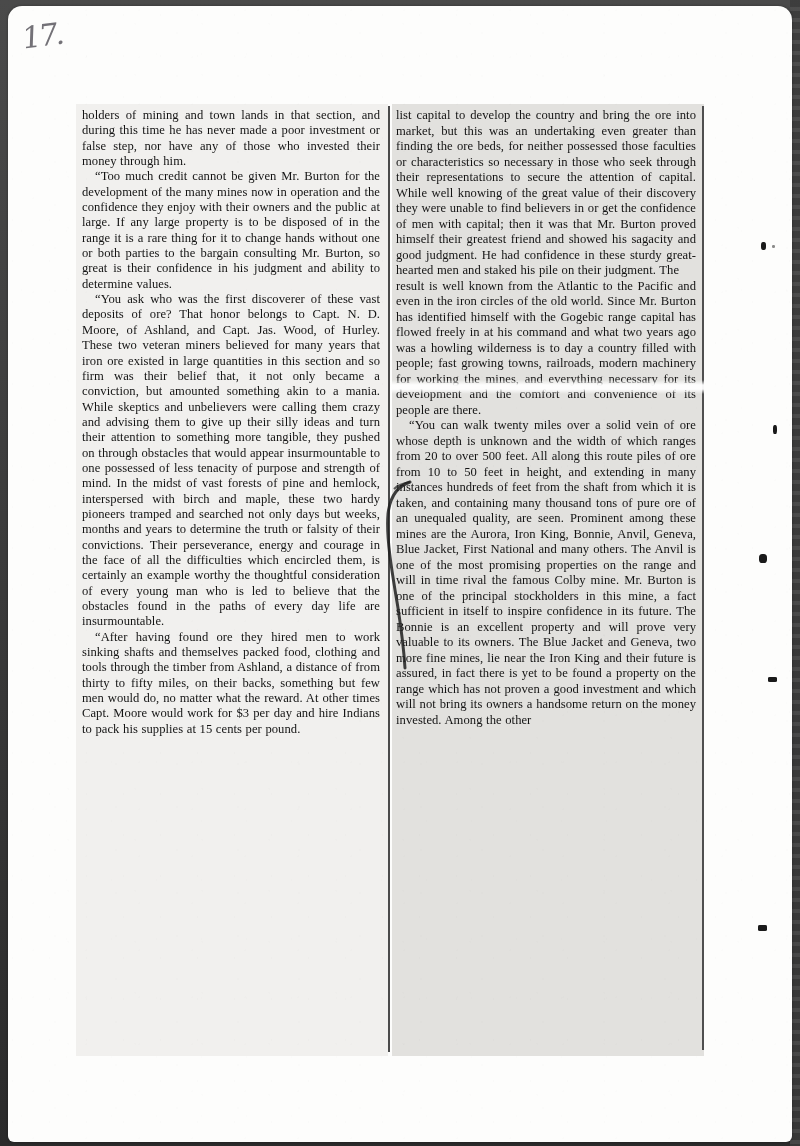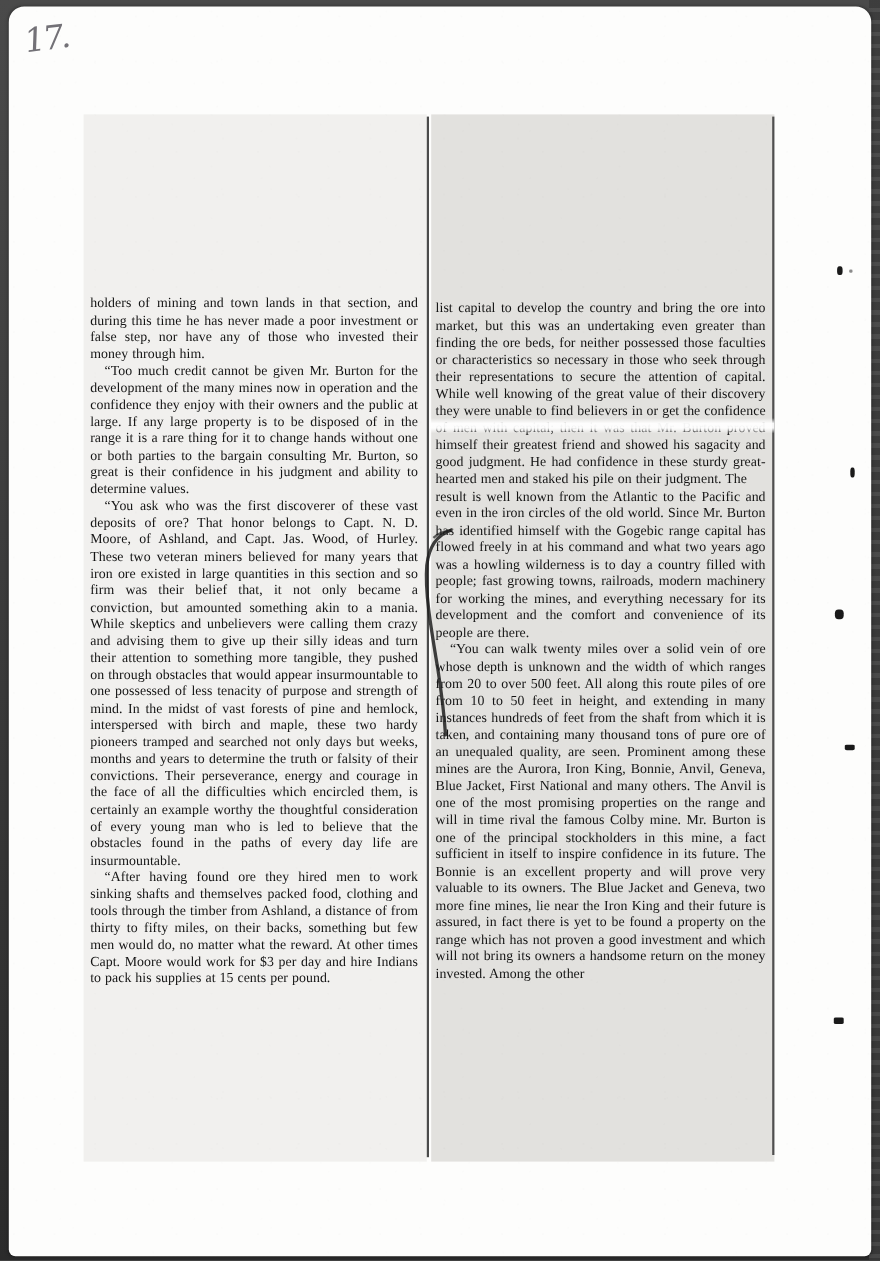--- a/index.html
+++ b/index.html
@@ -74,21 +74,20 @@
     left: 78px;
     top: 108px;
     width: 624px;
     height: 950px;
   }
 
   .clip-columns {
     position: absolute;
     inset: 0;
     display: flex;
-    align-items: center;
   }
 
   .column {
     position: relative;
     box-sizing: border-box;
   }
 
   .col-left {
     width: 308px;
     padding: 0 6px 0 4px;

